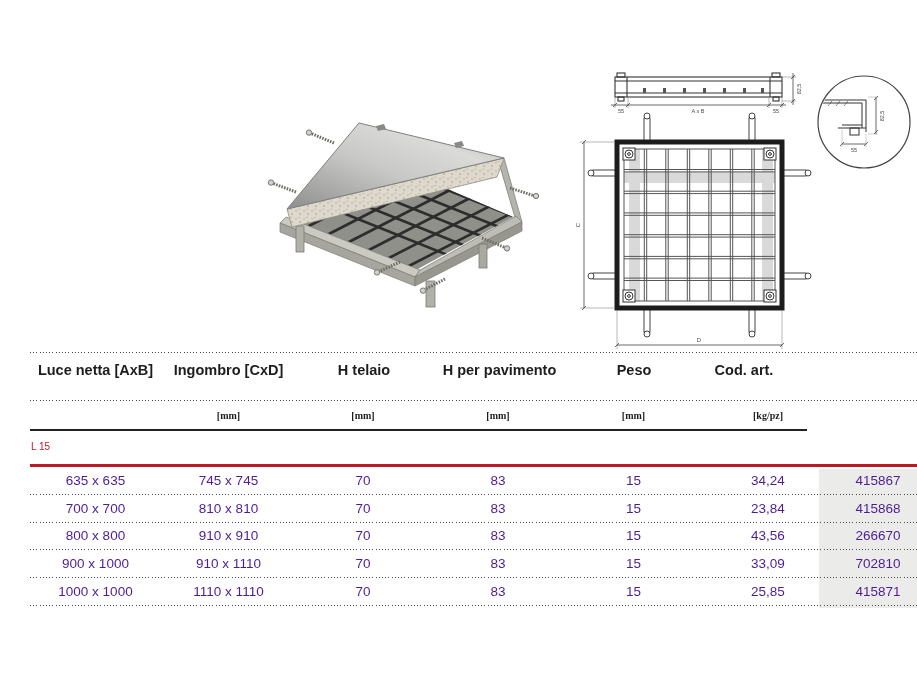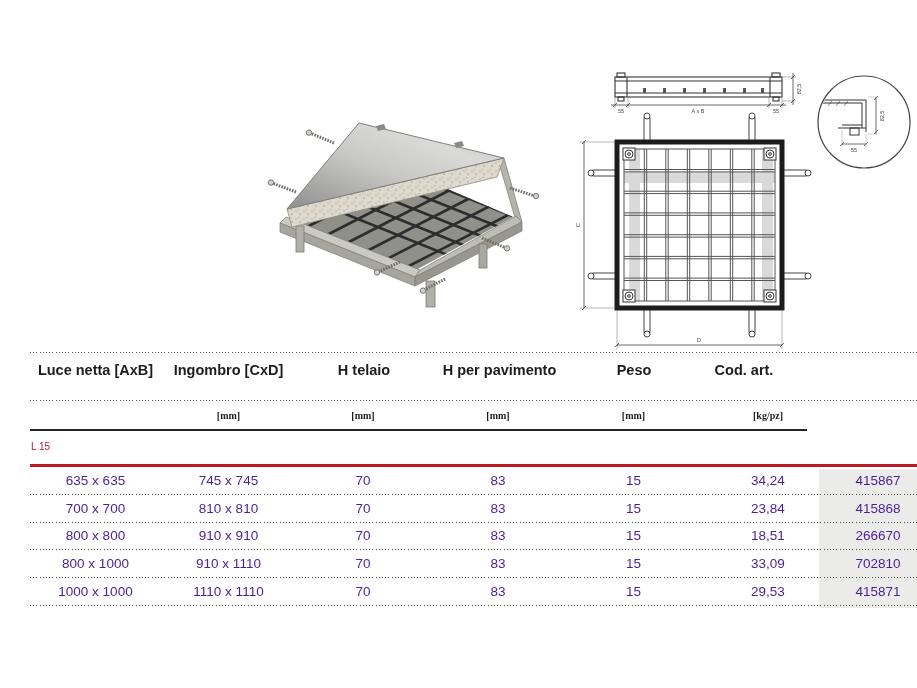--- a/index.html
+++ b/index.html
@@ -327,38 +327,38 @@
       <div class="col5 c">23,84</div>
       <div class="col6 c">415868</div>
     </div>
     <div class="dotted"></div>
     <div class="trow">
       <div class="col0 c">800 x 800</div>
       <div class="col1 c">910 x 910</div>
       <div class="col2 c">70</div>
       <div class="col3 c">83</div>
       <div class="col4 c">15</div>
-      <div class="col5 c">18,51</div>
+      <div class="col5 c">43,56</div>
       <div class="col6 c">266670</div>
     </div>
     <div class="dotted"></div>
     <div class="trow">
-      <div class="col0 c">800 x 1000</div>
+      <div class="col0 c">900 x 1000</div>
       <div class="col1 c">910 x 1110</div>
       <div class="col2 c">70</div>
       <div class="col3 c">83</div>
       <div class="col4 c">15</div>
       <div class="col5 c">33,09</div>
       <div class="col6 c">702810</div>
     </div>
     <div class="dotted"></div>
     <div class="trow">
       <div class="col0 c">1000 x 1000</div>
       <div class="col1 c">1110 x 1110</div>
       <div class="col2 c">70</div>
       <div class="col3 c">83</div>
       <div class="col4 c">15</div>
-      <div class="col5 c">29,53</div>
+      <div class="col5 c">25,85</div>
       <div class="col6 c">415871</div>
     </div>
     <div class="dotted"></div>
   </div>
 </div>
 
 </body></html>

